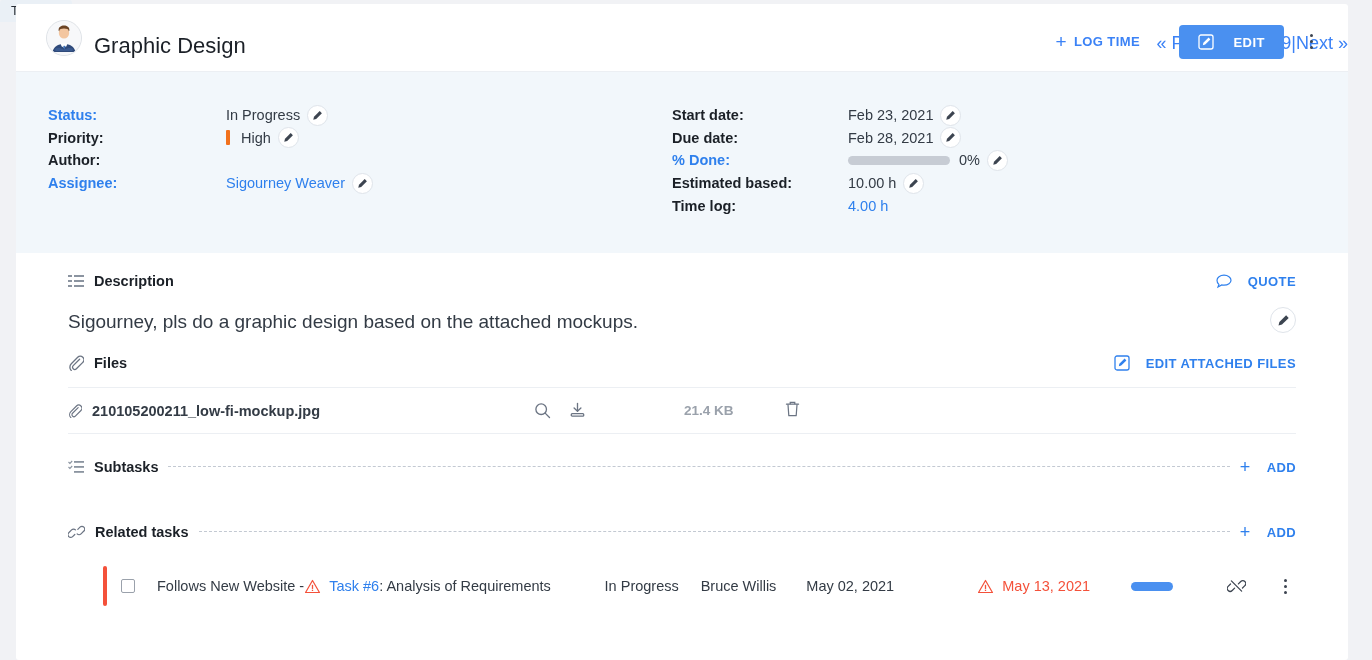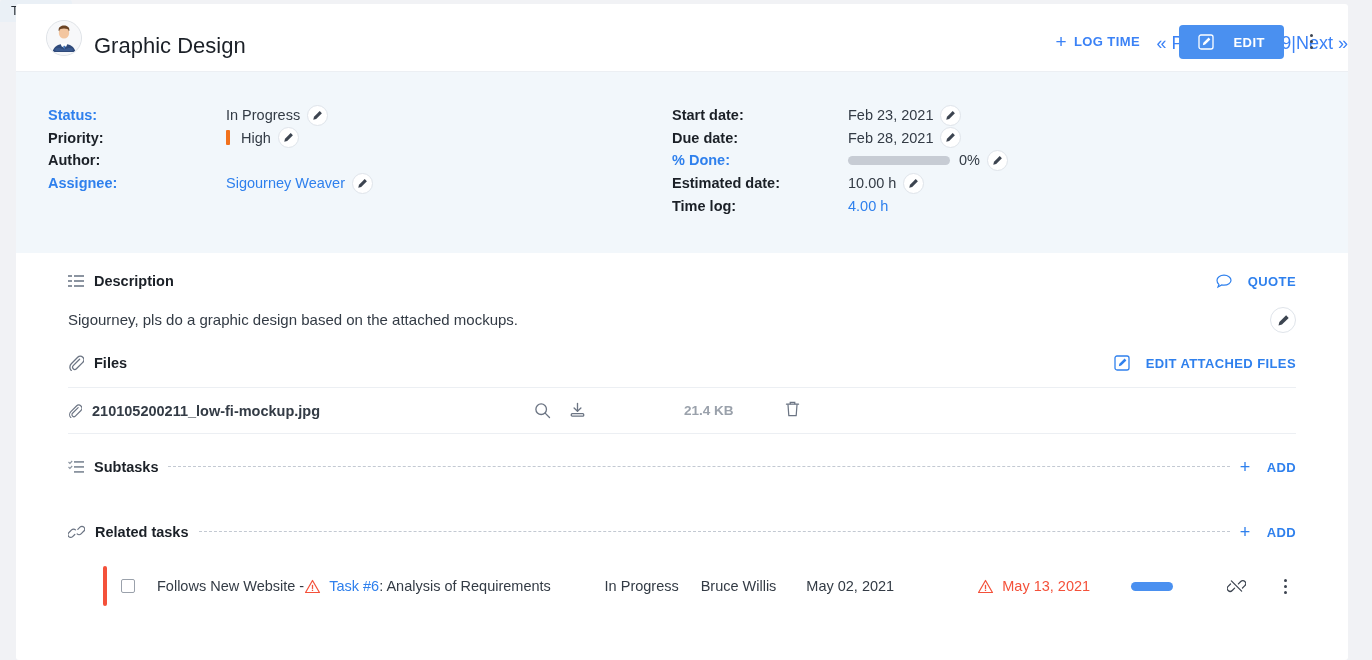--- a/index.html
+++ b/index.html
@@ -132,21 +132,21 @@
   }
   .sec-head .sec-title { white-space: nowrap; }
   .dashed-fill { flex: 1; border-bottom: 1px dashed #c3c9d2; height: 1px; margin-bottom: 2px; }
   .link-action {
     display: flex; align-items: center; gap: 16px;
     color: #2f80ed; font-size: 13px; font-weight: 700;
     letter-spacing: .4px; cursor: pointer; white-space: nowrap;
   }
   .link-action .plus { font-size: 18px; font-weight: 400; line-height: 1; }
 
-  .desc-text { font-size: 15px; color: #333b45; margin-top: 22px; }
+  .desc-text { font-size: 19px; color: #333b45; margin-top: 22px; }
 
   .row-sep { border-bottom: 1px solid #eceff3; }
 
   .file-row {
     display: flex; align-items: center;
     height: 46px; font-size: 14.5px; color: #333b45;
     border-bottom: 1px solid #eceff3;
     font-weight: bold;
   }
   .file-name { display: flex; align-items: center; gap: 10px; width: 466px; }
@@ -323,21 +323,21 @@
             <span class="progress-pct">0%</span>
             <span class="pencil">
               <svg width="11" height="11" viewBox="0 0 12 12">
                 <path d="M8.4 1.2l2.4 2.4-6.2 6.2-3.2.8.8-3.2z" fill="#3c4450"></path>
               </svg>
             </span>
           </div>
         </div>
 
         <div class="attr-row">
-          <div class="attr-label">Estimated date:</div>
+          <div class="attr-label">Estimated based:</div>
           <div class="attr-value">
             <span>10.00 h</span>
             <span class="pencil">
               <svg width="11" height="11" viewBox="0 0 12 12">
                 <path d="M8.4 1.2l2.4 2.4-6.2 6.2-3.2.8.8-3.2z" fill="#3c4450"></path>
               </svg>
             </span>
           </div>
         </div>
 

